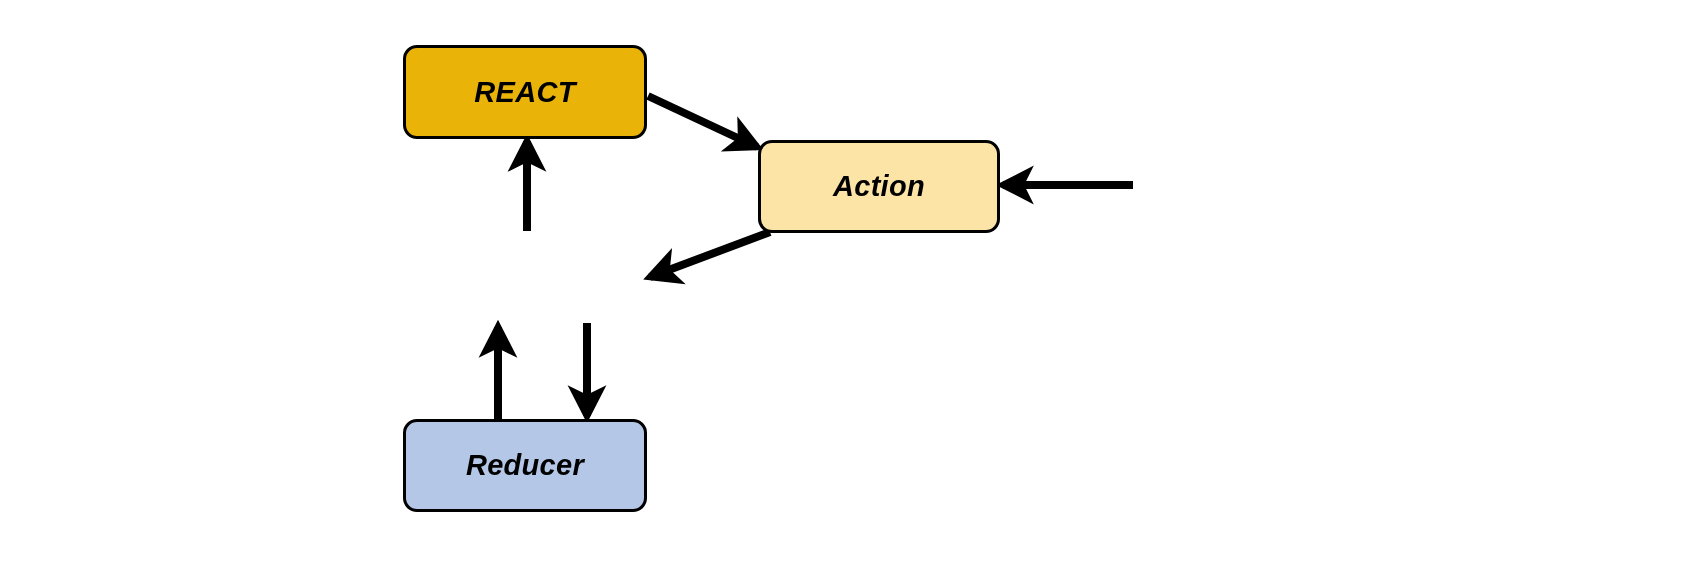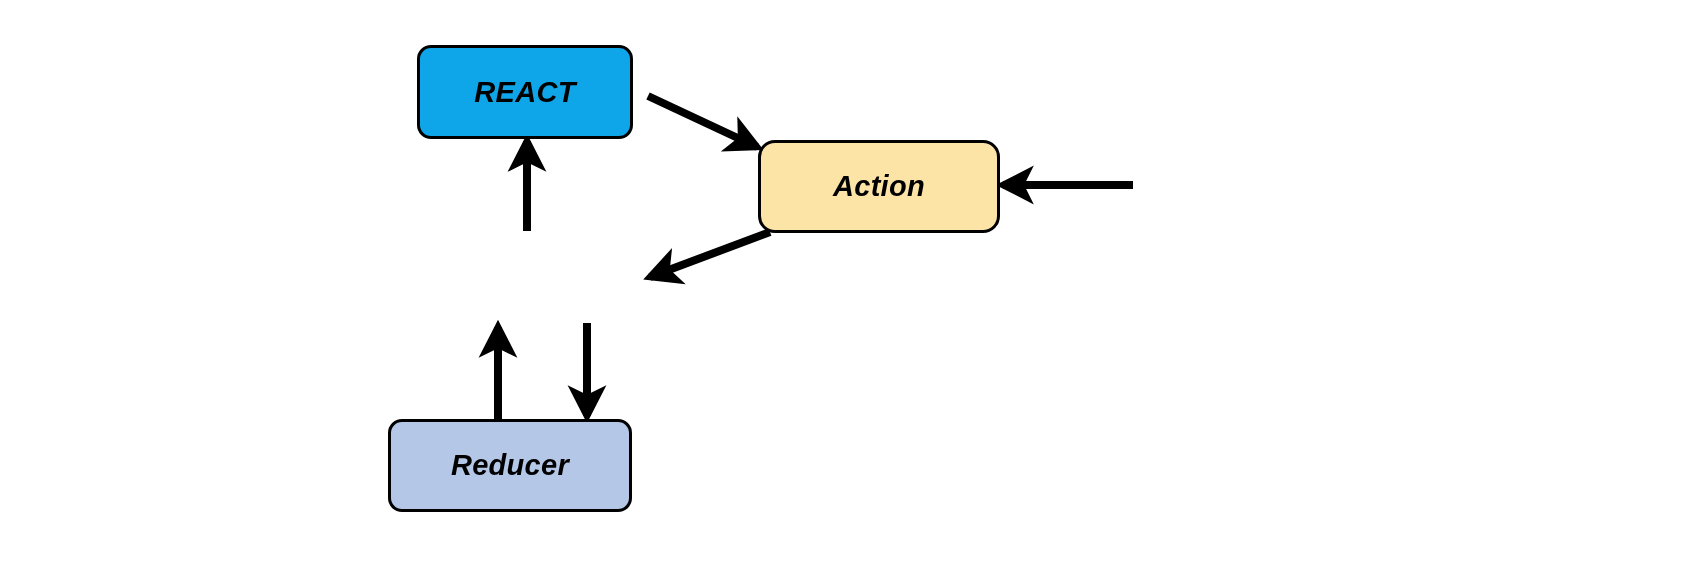--- a/index.html
+++ b/index.html
@@ -38,24 +38,24 @@
   .node-label {
     font-family: "Liberation Sans", sans-serif;
     font-weight: bold;
     font-style: italic;
     font-size: 29px;
     color: #000000;
     letter-spacing: 0.3px;
     white-space: nowrap;
     user-select: none;
   }
-  #node-react  { left: 417px; top: 45px;  width: 216px; height: 94px;  background: #0ea5e9; }
+  #node-react  { left: 403px; top: 45px;  width: 244px; height: 94px;  background: #eab308; }
   #node-store  { left: 403px; top: 232px; width: 244px; height: 92px;  background: #8eaadb; }
-  #node-reducer{ left: 388px; top: 419px; width: 244px; height: 93px;  background: #b4c7e7; }
-  #node-action { left: 758px; top: 140px; width: 242px; height: 93px;  background: #fce4a7; border-radius: 17px; }
+  #node-reducer{ left: 403px; top: 419px; width: 244px; height: 93px;  background: #b4c7e7; }
+  #node-action { left: 758px; top: 140px; width: 242px; height: 93px;  background: #fce4a7; }
 </style>
 </head>
 <body>
 
 <div id="canvas">
 
   <svg id="diagram-svg" viewBox="0 0 1682 578" xmlns="http://www.w3.org/2000/svg">
     <defs>
       <marker id="arrowhead" viewBox="0 0 12 12" refX="9.5" refY="6" markerWidth="5.2" markerHeight="5.2" orient="auto-start-reverse" markerUnits="strokeWidth">
         <path d="M 0.6 0.4 L 11.6 6 L 0.6 11.6 L 3.4 6 Z" fill="#000000"></path>

